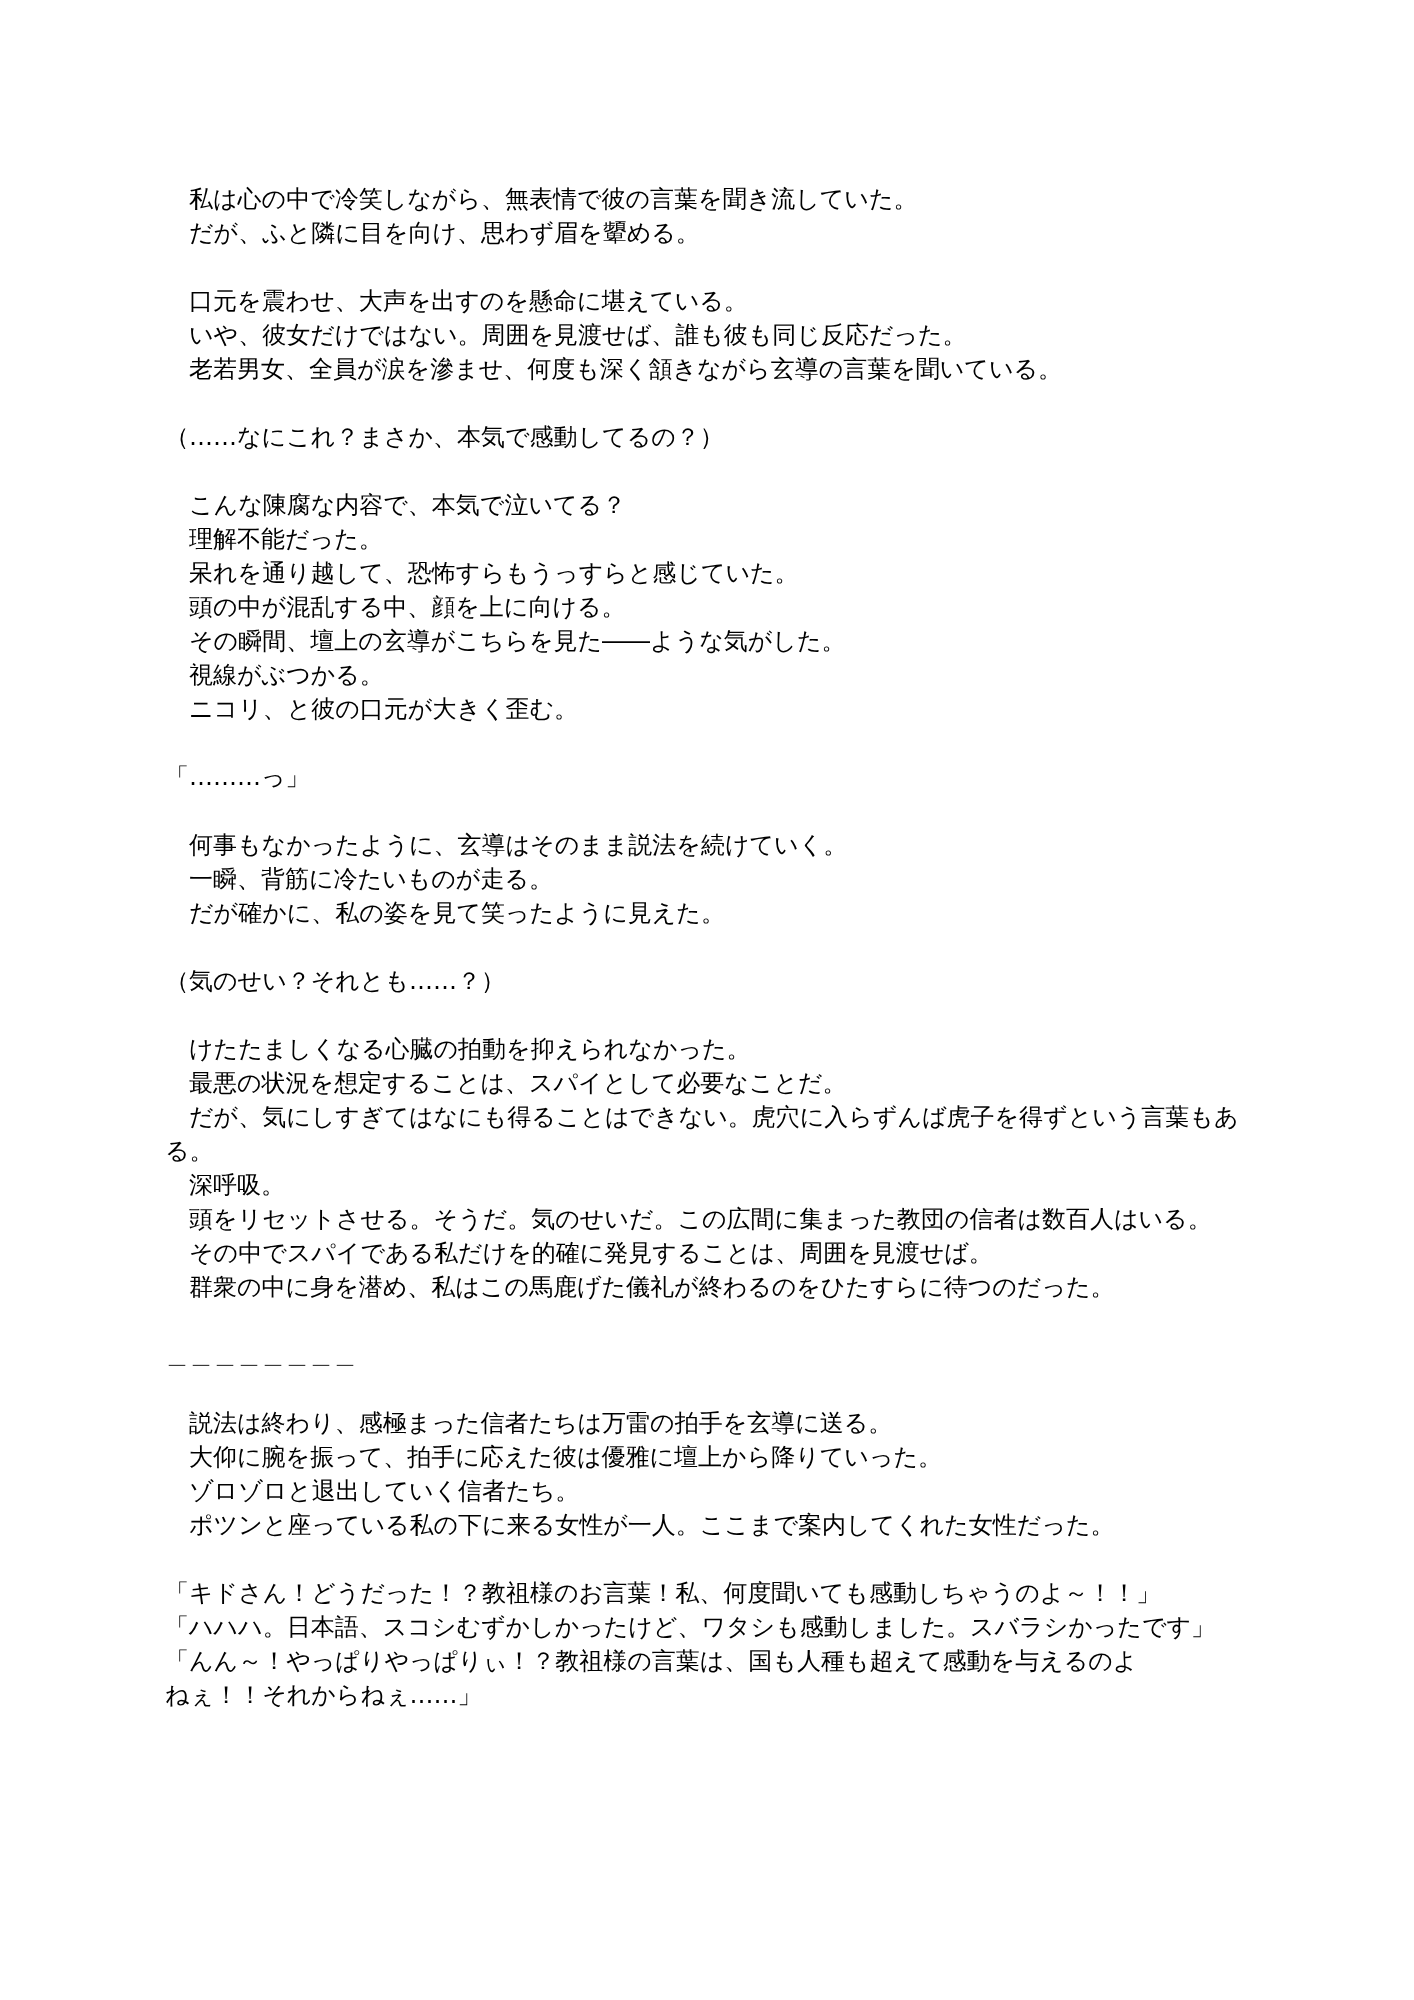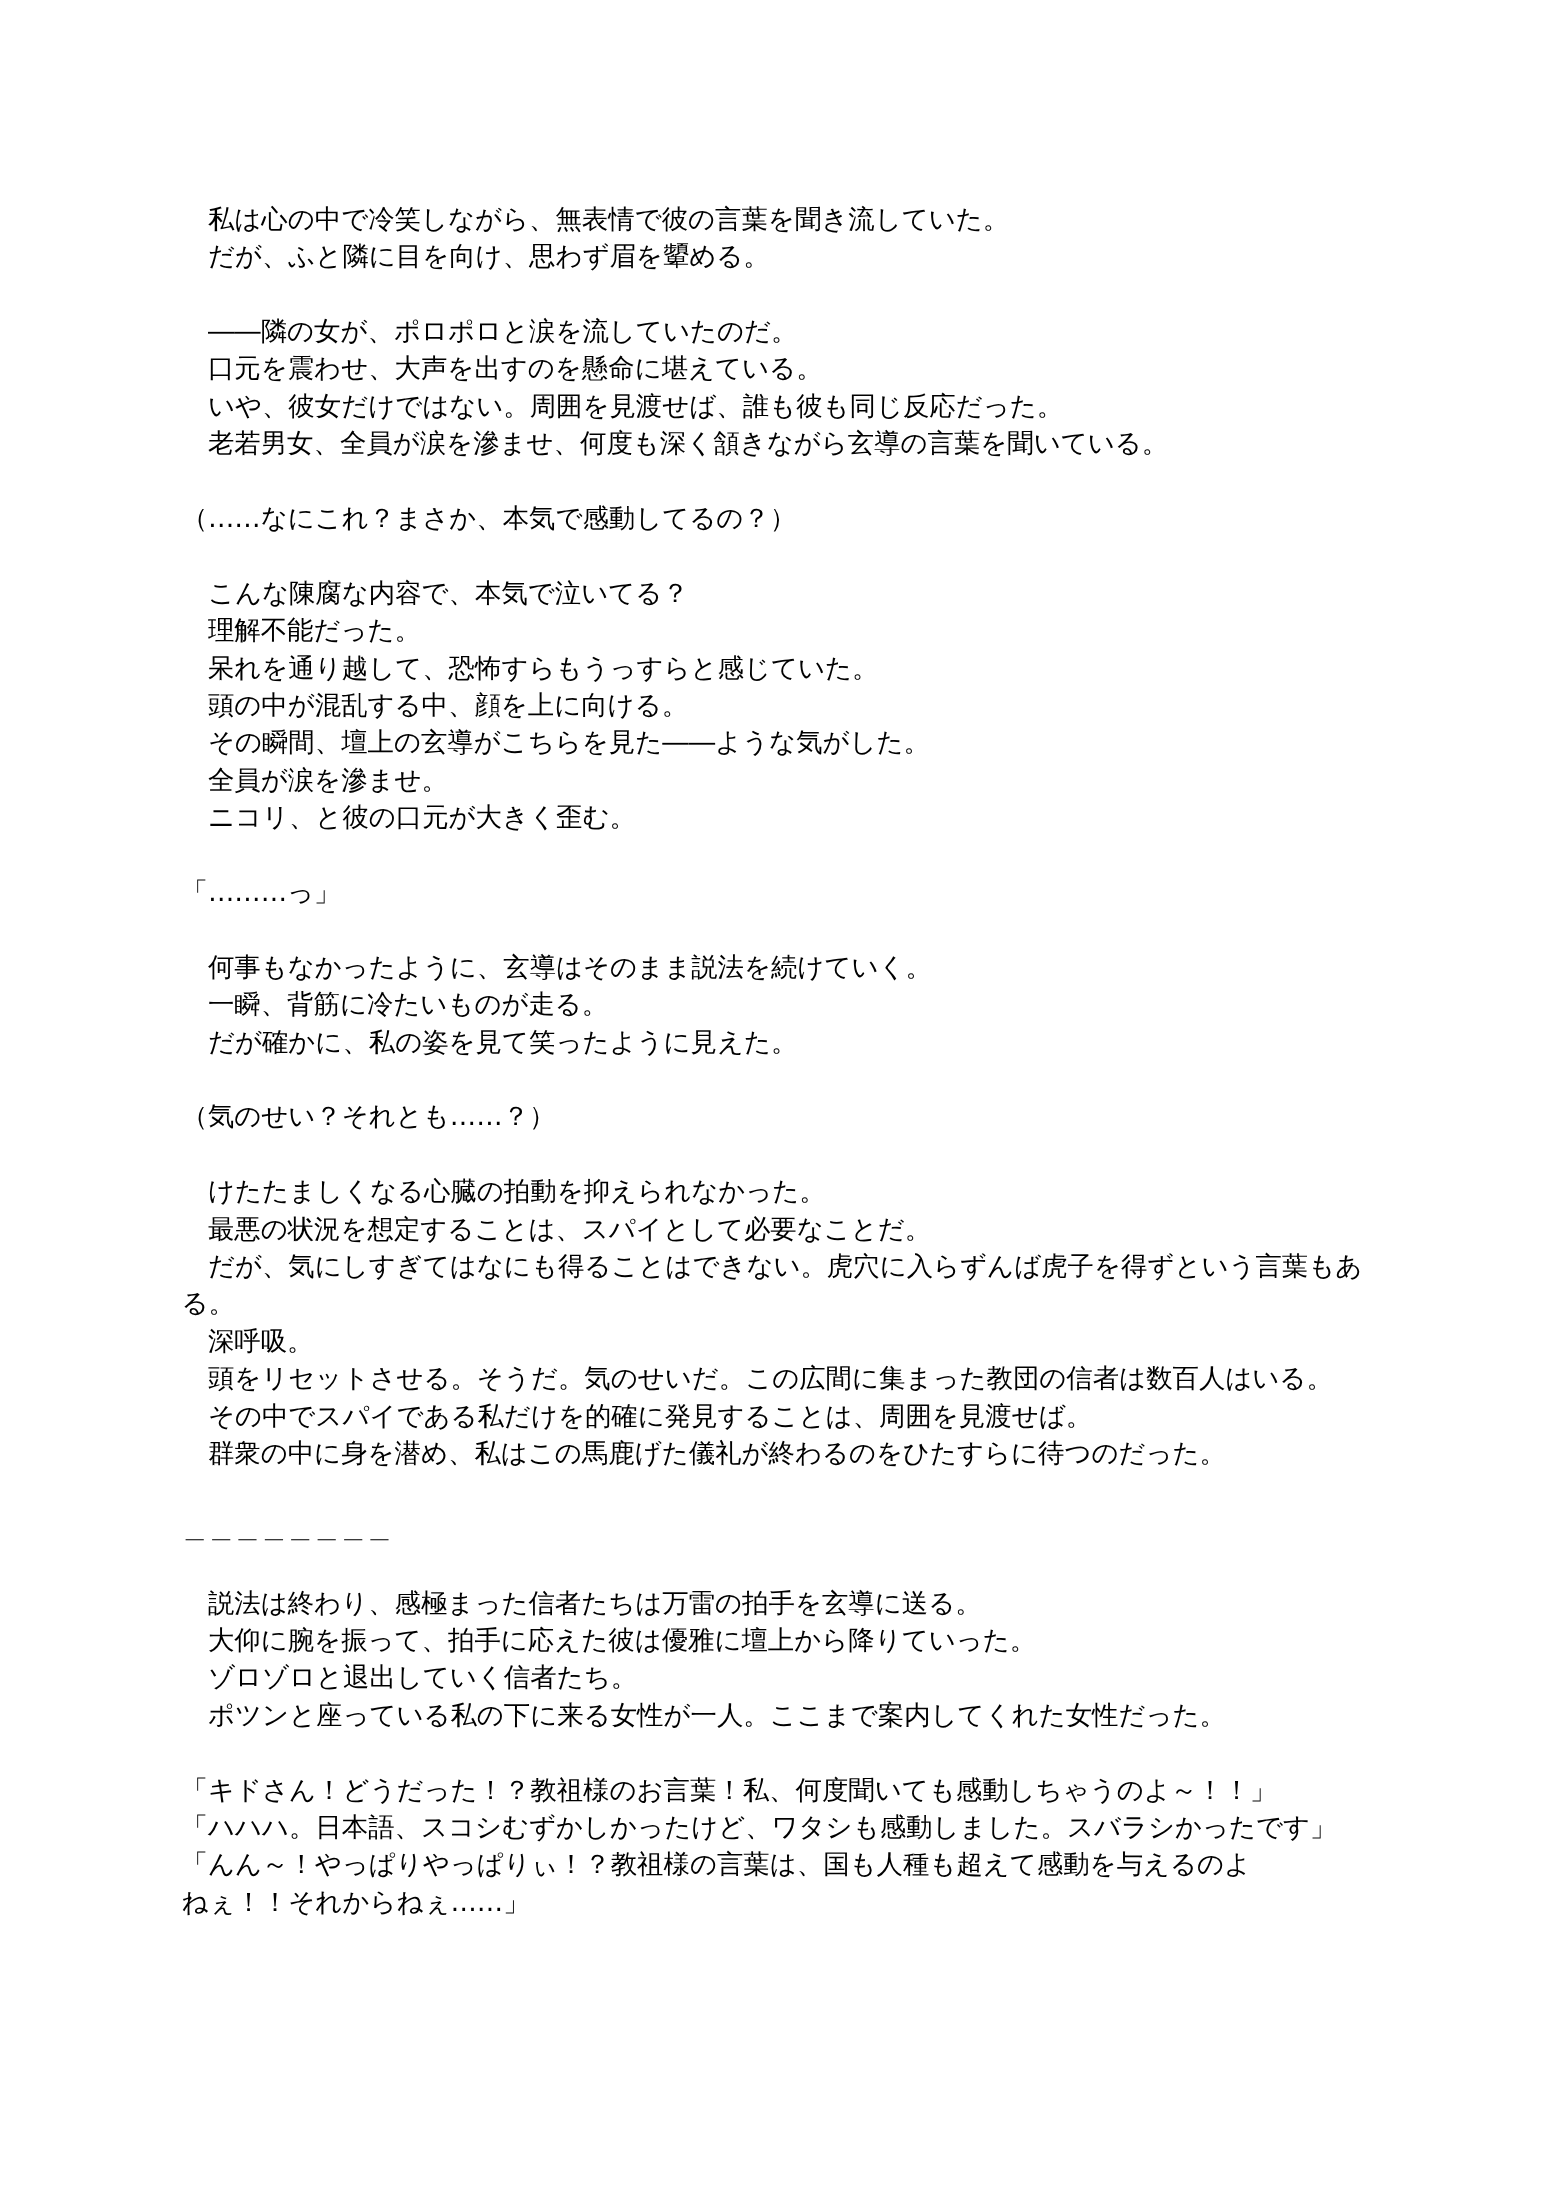--- a/index.html
+++ b/index.html
@@ -41,33 +41,32 @@
   }
 </style>
 </head>
 <body>
 
 <div class="page">
   <div class="text-content">
       <div class="text-line">　私は心の中で冷笑しながら、無表情で彼の言葉を聞き流していた。</div>
       <div class="text-line">　だが、ふと隣に目を向け、思わず眉を顰める。</div>
       <div class="text-line blank"></div>
-      <div class="text-line">　――隣の女が、ポロポロと涙を流していたのだ。</div>
       <div class="text-line">　口元を震わせ、大声を出すのを懸命に堪えている。</div>
       <div class="text-line">　いや、彼女だけではない。周囲を見渡せば、誰も彼も同じ反応だった。</div>
       <div class="text-line">　老若男女、全員が涙を滲ませ、何度も深く頷きながら玄導の言葉を聞いている。</div>
       <div class="text-line blank"></div>
       <div class="text-line">（……なにこれ？まさか、本気で感動してるの？）</div>
       <div class="text-line blank"></div>
       <div class="text-line">　こんな陳腐な内容で、本気で泣いてる？</div>
       <div class="text-line">　理解不能だった。</div>
       <div class="text-line">　呆れを通り越して、恐怖すらもうっすらと感じていた。</div>
       <div class="text-line">　頭の中が混乱する中、顔を上に向ける。</div>
       <div class="text-line">　その瞬間、壇上の玄導がこちらを見た――ような気がした。</div>
-      <div class="text-line">　全員が涙を滲ませ。</div>
+      <div class="text-line">　視線がぶつかる。</div>
       <div class="text-line">　ニコリ、と彼の口元が大きく歪む。</div>
       <div class="text-line blank"></div>
       <div class="text-line">「………っ」</div>
       <div class="text-line blank"></div>
       <div class="text-line">　何事もなかったように、玄導はそのまま説法を続けていく。</div>
       <div class="text-line">　一瞬、背筋に冷たいものが走る。</div>
       <div class="text-line">　だが確かに、私の姿を見て笑ったように見えた。</div>
       <div class="text-line blank"></div>
       <div class="text-line">（気のせい？それとも……？）</div>
       <div class="text-line blank"></div>

